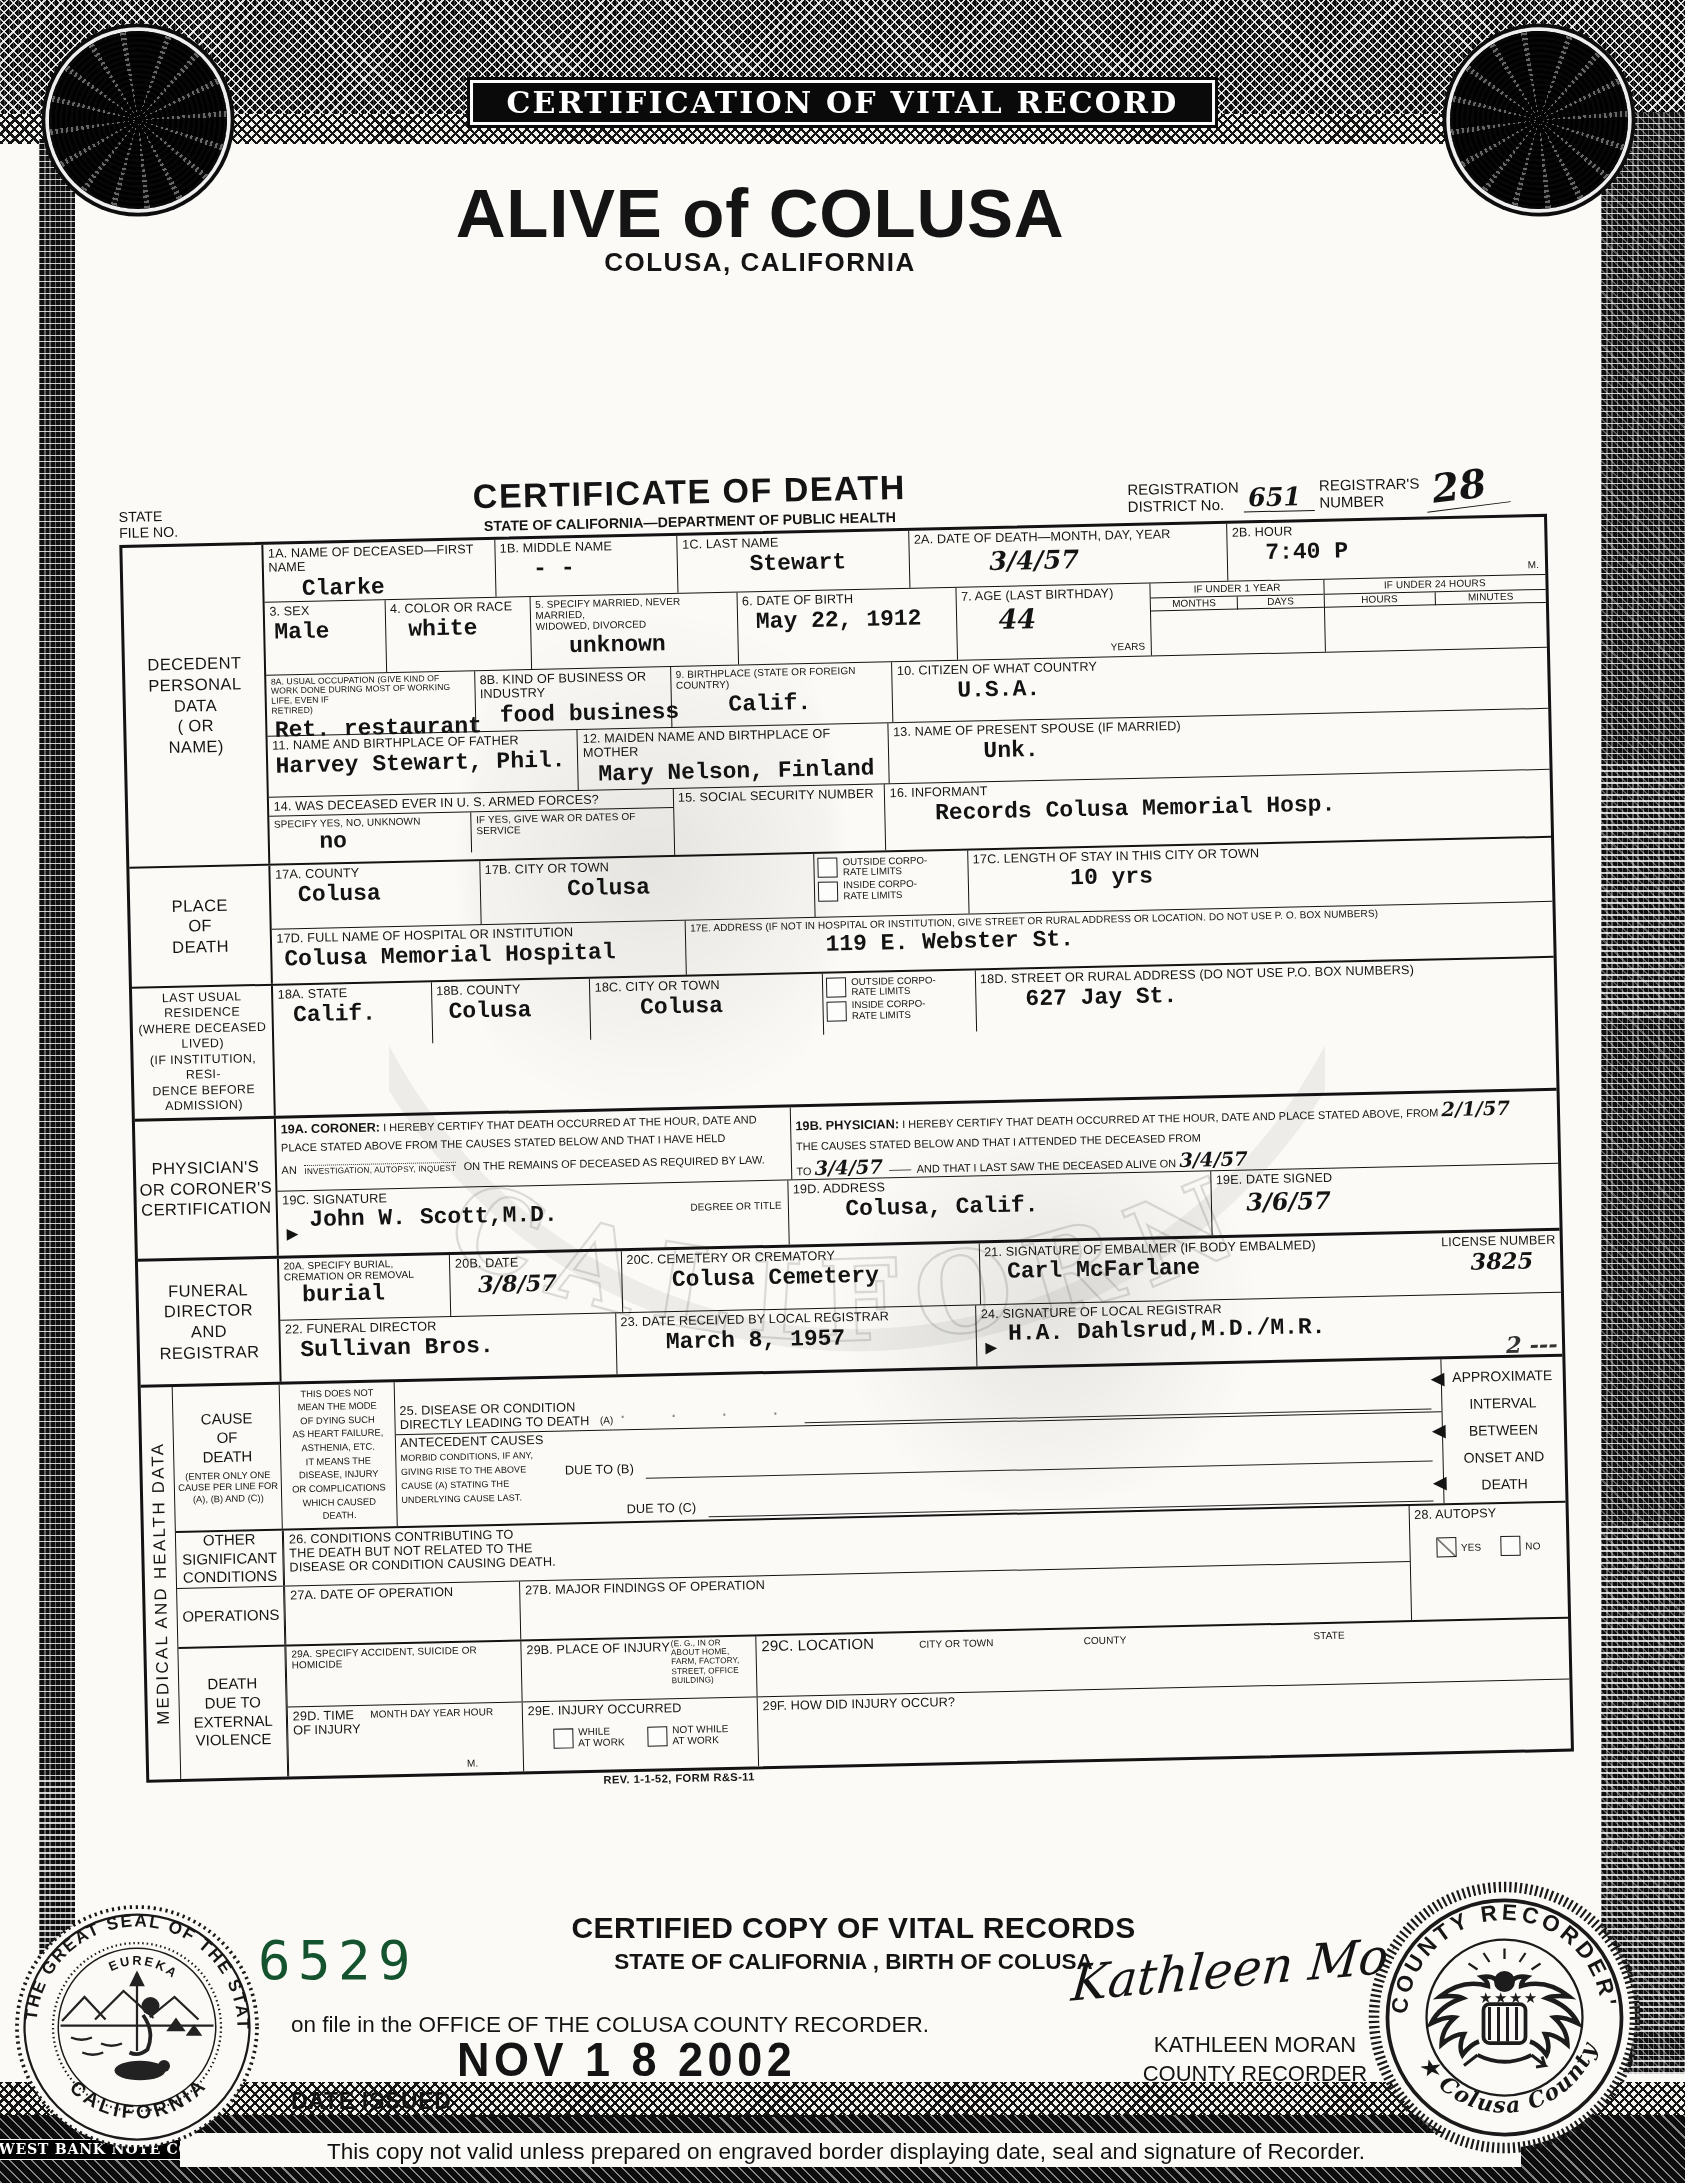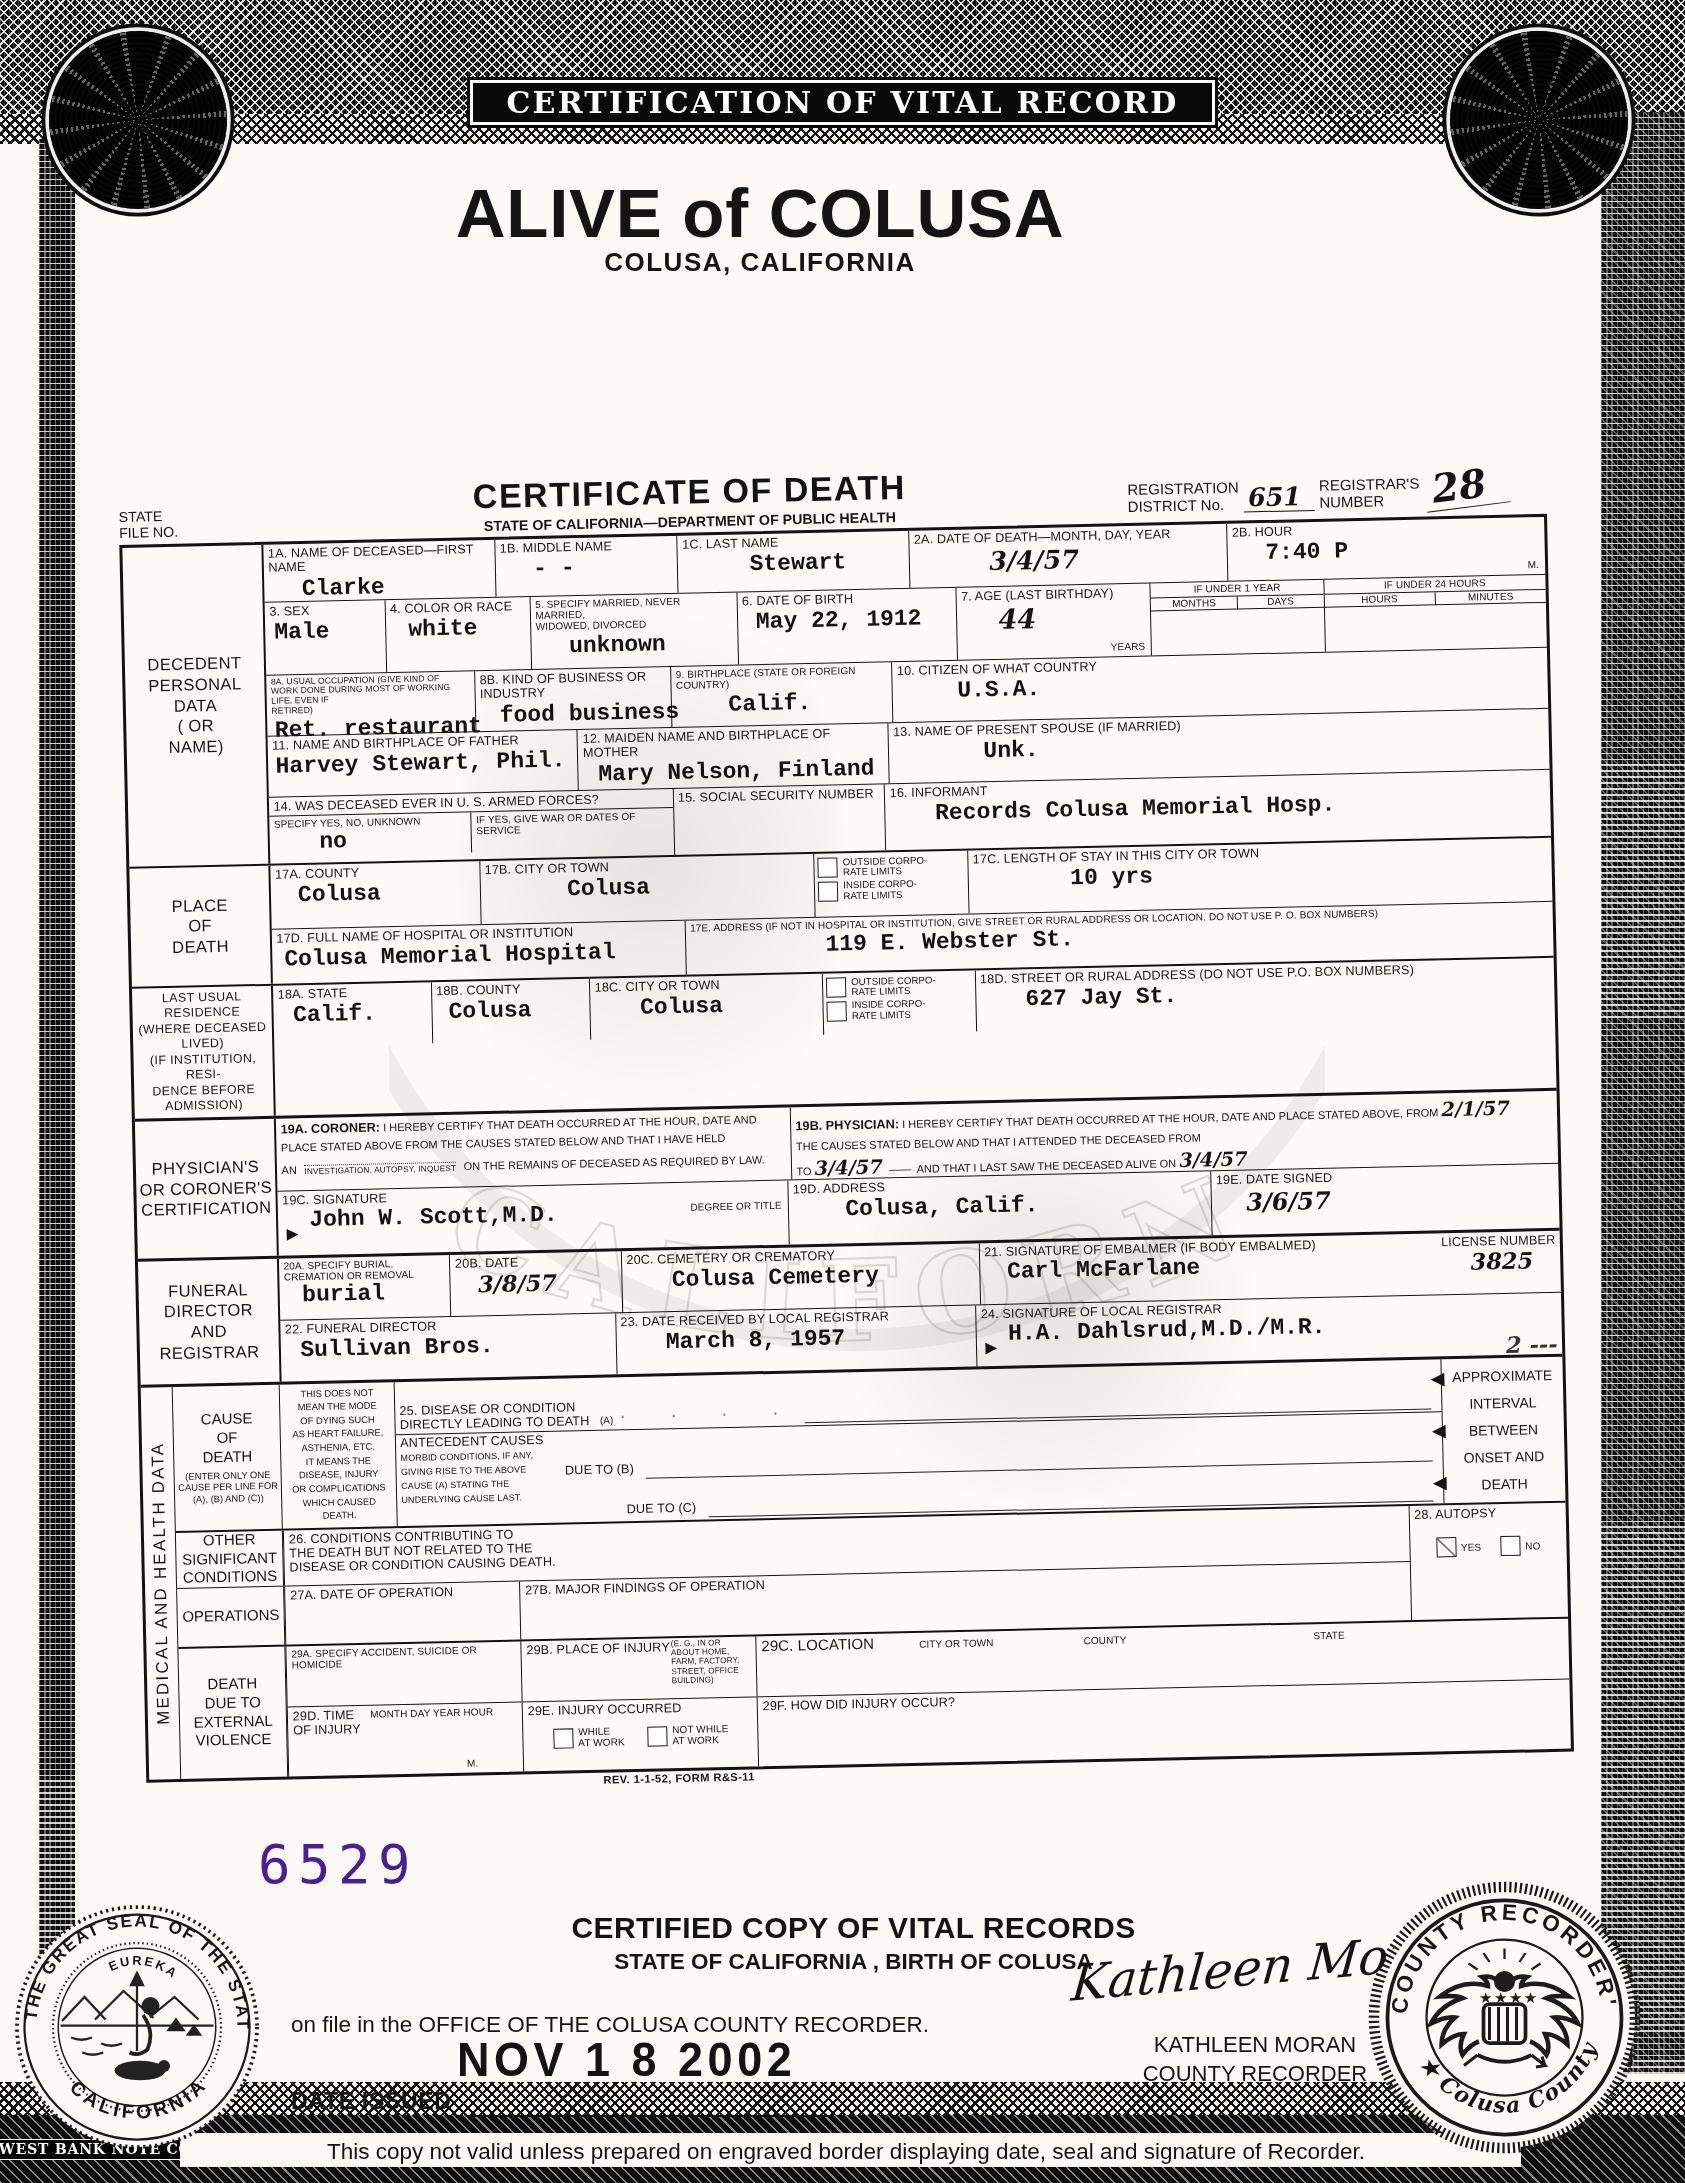--- a/index.html
+++ b/index.html
@@ -102,22 +102,22 @@
   .mlabel .paren{font-size:9.4px;margin-top:3px;}
   .notecol{width:109px;flex:none;border-right:1.5px solid #131313;font-size:9.4px;line-height:1.45;
     text-align:center;padding:3px 2.2px;}
   .revline{font-size:11.2px;font-weight:bold;letter-spacing:0.4px;padding:1.5px 0 2.2px 457px;}
   .faintdots{font-size:19.5px;letter-spacing:19.5px;color:#222;}
   
   .wmark{position:absolute;left:389px;top:861px;opacity:.8;pointer-events:none;}
   .smudge{position:absolute;border-radius:50%;background:radial-gradient(circle,rgba(40,40,40,.10),transparent 65%);
     filter:blur(6px);pointer-events:none;}
   
-  .docnum{position:absolute;left:258px;top:1833px;font-family:"DejaVu Sans Mono",monospace;
-    font-size:54px;color:#4c1d95;letter-spacing:7.5px;}
+  .docnum{position:absolute;left:258px;top:1929px;font-family:"DejaVu Sans Mono",monospace;
+    font-size:54px;color:#14532d;letter-spacing:7.5px;}
   .certcopy-title{position:absolute;left:479px;top:1911px;width:749px;text-align:center;
     font-size:30px;font-weight:bold;letter-spacing:0.4px;}
   .certcopy-sub{position:absolute;left:479px;top:1949px;width:749px;text-align:center;
     font-size:22.5px;font-weight:bold;}
   .statement{position:absolute;left:291px;top:1983px;width:914px;font-size:22.5px;line-height:1.25;}
   .datestamp{position:absolute;left:457px;top:2034px;font-size:45px;font-weight:bold;
     letter-spacing:4.5px;transform:scaleY(1.08);color:#141414;}
   .dateissued{position:absolute;left:291px;top:2088px;font-size:23px;font-weight:bold;letter-spacing:0.7px;}
   .dateline{position:absolute;left:468px;top:2115px;width:360px;border-bottom:2.2px solid #111;}
   .sig{position:absolute;left:1071px;top:1938px;font-family:"DejaVu Serif",serif;font-style:italic;

